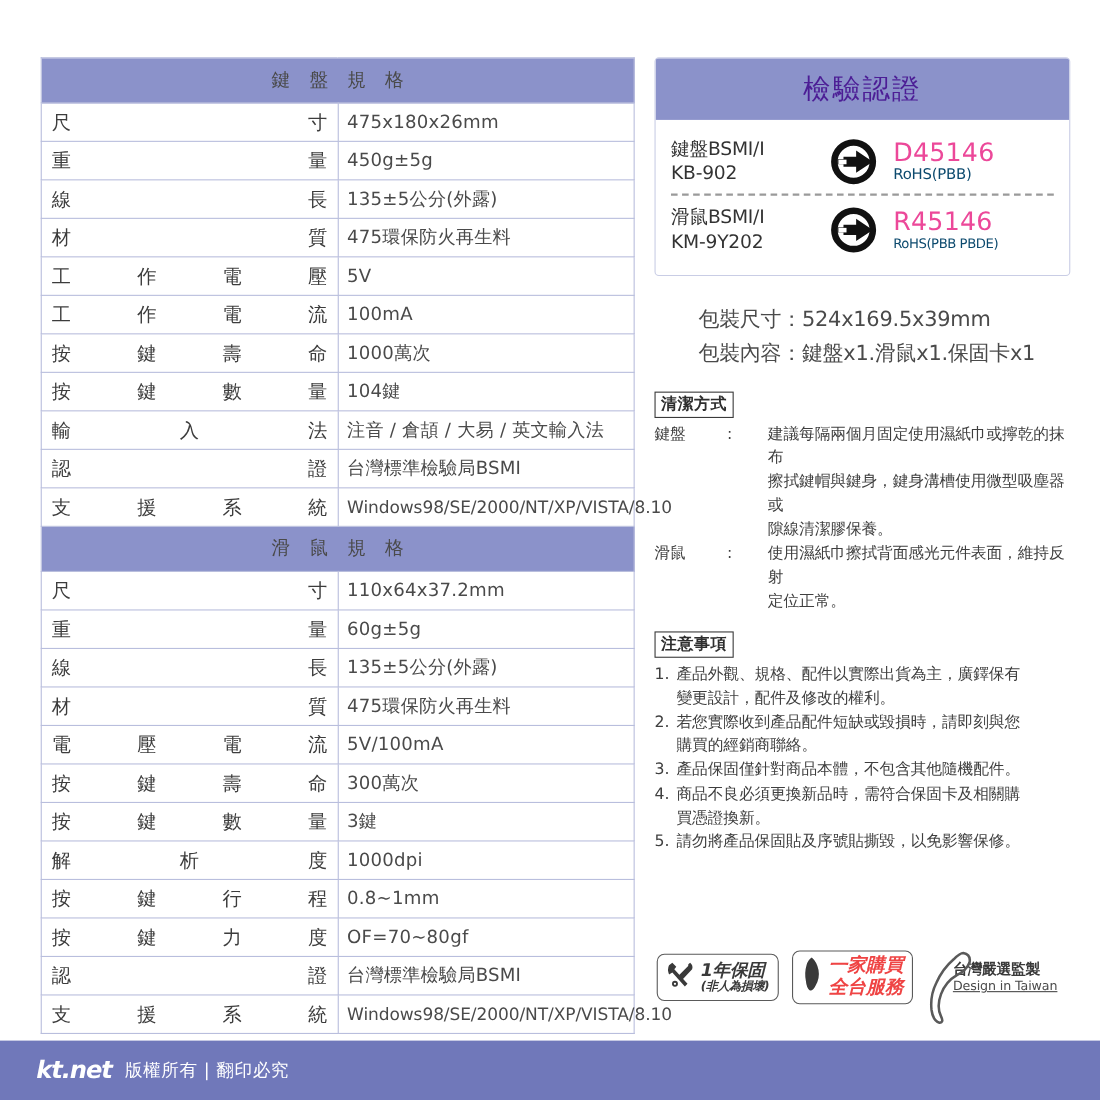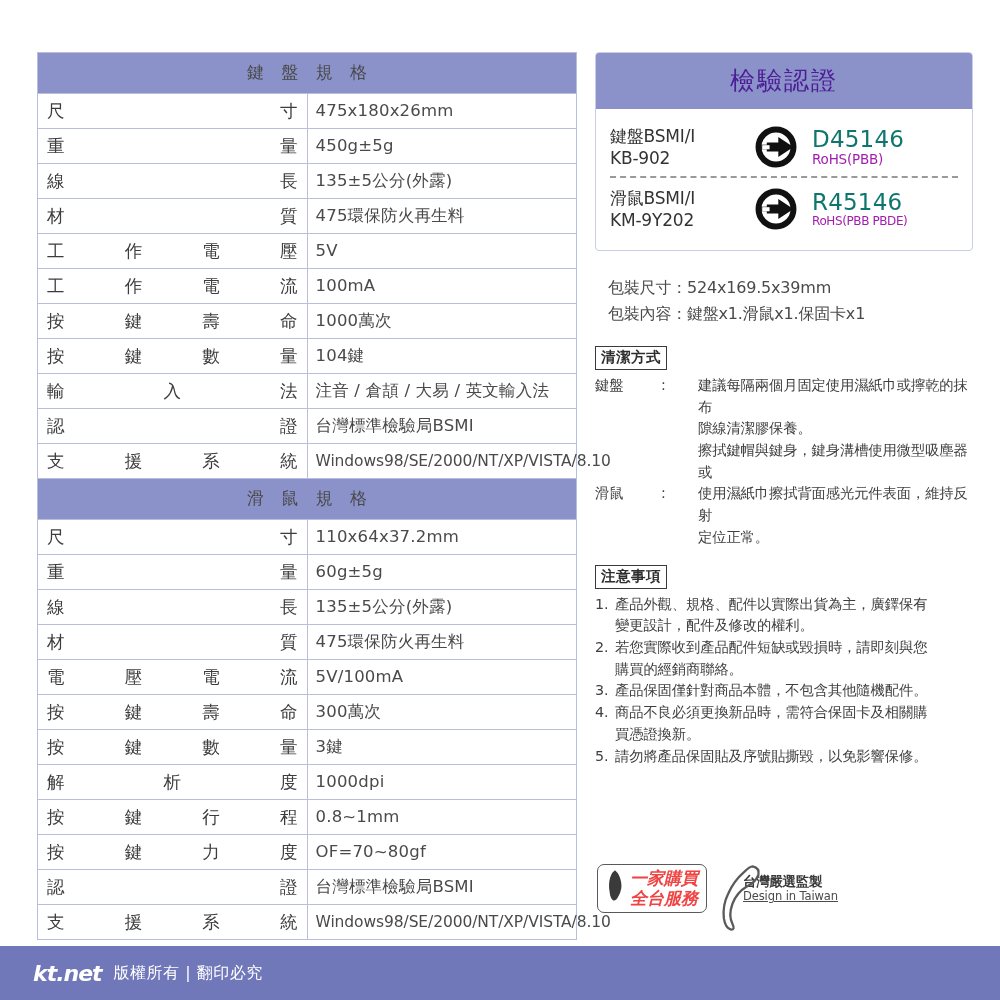--- a/index.html
+++ b/index.html
@@ -116,41 +116,42 @@
     display: flex;
     justify-content: center;
     align-items: center;
   }
   .cert-codes {
     flex: 1;
     padding-left: 8px;
   }
   .cert-code {
     font-size: 23px;
-    color: #0f766e;
+    color: #ec4899;
     line-height: 1.05;
     letter-spacing: 0.2px;
   }
   .cert-rohs {
     font-size: 13.5px;
-    color: #a21caf;
+    color: #0c4a6e;
     letter-spacing: -0.2px;
   }
   .cert-rohs.tight { font-size: 12px; letter-spacing: -0.4px; }
 
   
   .packaging {
     margin-top: 24px;
     padding-left: 13px;
   }
   .packaging div {
-    font-size: 16px;
+    font-size: 19px;
     color: #4a4a4a;
     line-height: 1.62;
     letter-spacing: -0.2px;
+    margin-left: 27px;
   }
 
   
   .section-head {
     display: inline-block;
     border: 1.6px solid #3a3a3a;
     padding: 1px 5px 2px 5px;
     font-size: 14.5px;
     color: #2e2e2e;
     font-weight: bold;
@@ -444,26 +445,26 @@
       <div class="section-head">清潔方式</div>
 
       <div class="care-line">
         <span class="care-key">鍵盤</span>
         <span class="care-sep">:</span>
         <span class="care-text">建議每隔兩個月固定使用濕紙巾或擰乾的抹布</span>
       </div>
       <div class="care-line">
         <span class="care-key"></span>
         <span class="care-sep"></span>
-        <span class="care-text">隙線清潔膠保養。</span>
+        <span class="care-text">擦拭鍵帽與鍵身，鍵身溝槽使用微型吸塵器或</span>
       </div>
       <div class="care-line">
         <span class="care-key"></span>
         <span class="care-sep"></span>
-        <span class="care-text">擦拭鍵帽與鍵身，鍵身溝槽使用微型吸塵器或</span>
+        <span class="care-text">隙線清潔膠保養。</span>
       </div>
 
       <div class="care-line">
         <span class="care-key">滑鼠</span>
         <span class="care-sep">:</span>
         <span class="care-text">使用濕紙巾擦拭背面感光元件表面，維持反射</span>
       </div>
       <div class="care-line">
         <span class="care-key"></span>
         <span class="care-sep"></span>
@@ -509,20 +510,34 @@
       <div class="note-line">
         <span class="note-num">5.</span>
         <span class="note-text">請勿將產品保固貼及序號貼撕毀，以免影響保修。</span>
       </div>
     </div>
 
   </div>
 
   <div class="badges">
 
+    <div class="badge">
+      <span>
+        <svg width="30" height="30" viewBox="0 0 100 100">
+          <path d="M24 14 L36 26 L30 34 L70 78 L62 86 L24 44 L14 50 Q8 34 14 22 Z" fill="#3a3a3a"></path>
+          <path d="M78 14 Q88 22 84 34 L50 70 L38 58 L72 24 Q70 18 78 14 Z" fill="#3a3a3a"></path>
+          <circle cx="32" cy="78" r="9" fill="#3a3a3a"></circle>
+          <circle cx="32" cy="78" r="3.4" fill="#fff"></circle>
+        </svg>
+      </span>
+      <span style="padding-left:3px;">
+        <div class="badge-txt-1">1年保固</div>
+        <div class="badge-txt-2">(非人為損壞)</div>
+      </span>
+    </div>
 
     <div class="badge">
       <span>
         <svg width="22" height="34" viewBox="0 0 60 100">
           <path d="M30 4 Q44 16 48 38 Q52 60 40 80 Q32 96 24 92 Q16 86 14 66 Q10 44 16 24 Q20 10 30 4 Z" fill="#3a3a3a"></path>
         </svg>
       </span>
       <span style="padding-left:4px;">
         <div class="badge-big">一家購買</div>
         <div class="badge-big">全台服務</div>

